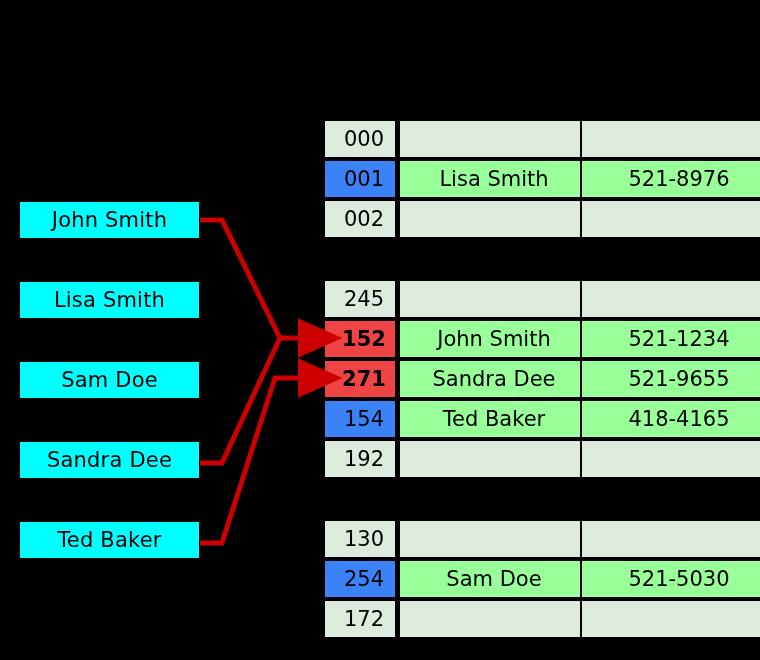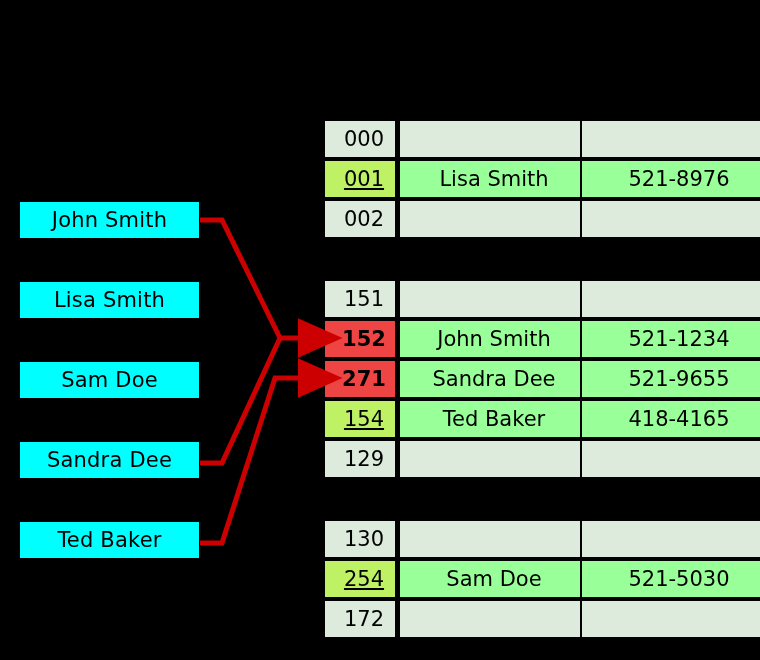--- a/index.html
+++ b/index.html
@@ -67,21 +67,21 @@
     left: 75px;
     width: 180px;
   }
   .cell-phone {
     left: 257px;
     width: 186px;
   }
 
   .fill-empty  { background: #DCEBDC; }
   .fill-filled { background: #99FF99; }
-  .fill-purple { background: #bef264; text-decoration: underline; }
+  .fill-purple { background: #3b82f6; }
   .fill-red    { background: #EE4444; font-weight: bold; }
 
   
   #connectors {
     position: absolute;
     left: 0;
     top: 0;
     width: 760px;
     height: 660px;
     pointer-events: none;
@@ -125,21 +125,21 @@
     <div class="row">
       <div class="cell cell-index fill-empty">002</div>
       <div class="cell cell-name fill-empty"></div>
       <div class="cell cell-phone fill-empty"></div>
     </div>
   </div>
 
   <div class="table-group" style="top:279px;">
 
     <div class="row">
-      <div class="cell cell-index fill-empty">151</div>
+      <div class="cell cell-index fill-empty">245</div>
       <div class="cell cell-name fill-empty"></div>
       <div class="cell cell-phone fill-empty"></div>
     </div>
 
     <div class="row">
       <div class="cell cell-index fill-red">152</div>
       <div class="cell cell-name fill-filled">John Smith</div>
       <div class="cell cell-phone fill-filled">521-1234</div>
     </div>
 
@@ -149,21 +149,21 @@
       <div class="cell cell-phone fill-filled">521-9655</div>
     </div>
 
     <div class="row">
       <div class="cell cell-index fill-purple">154</div>
       <div class="cell cell-name fill-filled">Ted Baker</div>
       <div class="cell cell-phone fill-filled">418-4165</div>
     </div>
 
     <div class="row">
-      <div class="cell cell-index fill-empty">129</div>
+      <div class="cell cell-index fill-empty">192</div>
       <div class="cell cell-name fill-empty"></div>
       <div class="cell cell-phone fill-empty"></div>
     </div>
   </div>
 
   <div class="table-group" style="top:519px;">
 
     <div class="row">
       <div class="cell cell-index fill-empty">130</div>
       <div class="cell cell-name fill-empty"></div>

